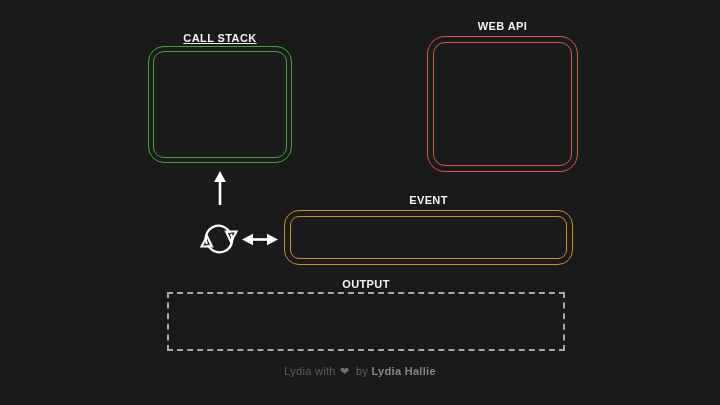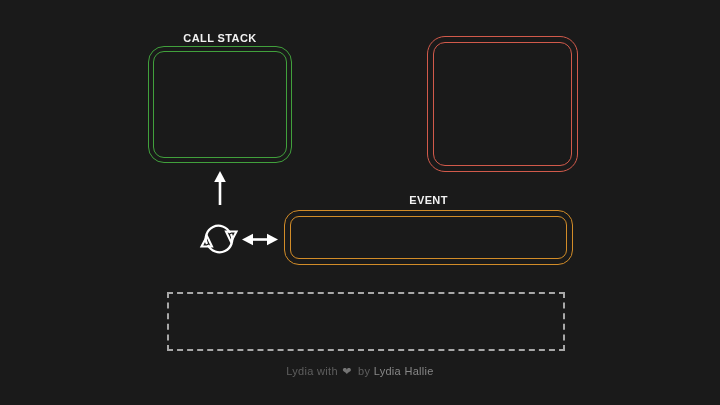--- a/index.html
+++ b/index.html
@@ -17,21 +17,21 @@
     font-weight: 700;
     font-size: 11px;
     letter-spacing: 0.4px;
     color: var(--label, #f2f2f2);
     white-space: nowrap;
   }
   .dbox { position: absolute; box-sizing: border-box; }
   .dbox .inner { position: absolute; box-sizing: border-box; }
 
   
-  .cs-label { left: 148px; top: 32px; width: 144px; }
+  .cs-label { left: 148px; top: 32px; width: 144px; text-decoration: underline; }
   .cs-box { left: 148px; top: 46px; width: 144px; height: 117px;
             border: 1.5px solid var(--call-stack, #41a03c); border-radius: 16px; }
   .cs-box .inner { inset: 4px; border: 1.5px solid var(--call-stack, #41a03c); border-radius: 11px; }
 
   
   .wa-label { left: 427px; top: 20px; width: 151px; }
   .wa-box { left: 427px; top: 36px; width: 151px; height: 136px;
             border: 1.5px solid var(--web-api, #d25a4b); border-radius: 18px; }
   .wa-box .inner { inset: 5px; border: 1.5px solid var(--web-api, #d25a4b); border-radius: 12px; }
 
@@ -52,32 +52,33 @@
   .el-icon { position: absolute; left: 197px; top: 219px; }
   .el-arrow-h { position: absolute; left: 241px; top: 231px; }
 
   
   .footer {
     position: absolute; left: 0; top: 365px; width: 720px;
     text-align: center; font-size: 11px; letter-spacing: 0.3px;
     color: var(--footer-text, #5f5f5f);
   }
   .footer .heart { color: var(--footer-heart, #747474); font-size: 11px; padding: 0 3px 0 1px; }
-  .footer .author { font-weight: 400; color: var(--footer-author, #878787); }
+  .footer .author { font-weight: 700; color: var(--footer-author, #878787); }
 </style>
 </head>
 <body>
 
 <div class="stage">
 
   <div class="label cs-label">CALL STACK</div>
   <div class="dbox cs-box">
     <div class="inner"></div>
   </div>
 
+  <div class="label wa-label">WEB API</div>
   <div class="dbox wa-box">
     <div class="inner"></div>
   </div>
 
   <svg class="el-arrow-up" width="18" height="36" viewBox="0 0 18 36">
     <line x1="9" y1="35" x2="9" y2="11" stroke="#ffffff" stroke-width="2.6"></line>
     <polygon points="9,1 3.2,12 14.8,12" fill="#ffffff"></polygon>
   </svg>
 
   <svg class="el-icon" width="44" height="40" viewBox="0 0 44 40">
@@ -91,20 +92,21 @@
     <line x1="8" y1="8.5" x2="30" y2="8.5" stroke="#ffffff" stroke-width="2.6"></line>
     <polygon points="1,8.5 12,2.8 12,14.2" fill="#ffffff"></polygon>
     <polygon points="37,8.5 26,2.8 26,14.2" fill="#ffffff"></polygon>
   </svg>
 
   <div class="label q-label">EVENT</div>
   <div class="dbox q-box">
     <div class="inner"></div>
   </div>
 
+  <div class="label out-label">OUTPUT</div>
   <div class="out-box"></div>
 
   <div class="footer">
     <span>Lydia with</span>
     <span class="heart">❤</span>
     <span>by</span>
     <span class="author">Lydia Hallie</span>
   </div>
 
 </div>

